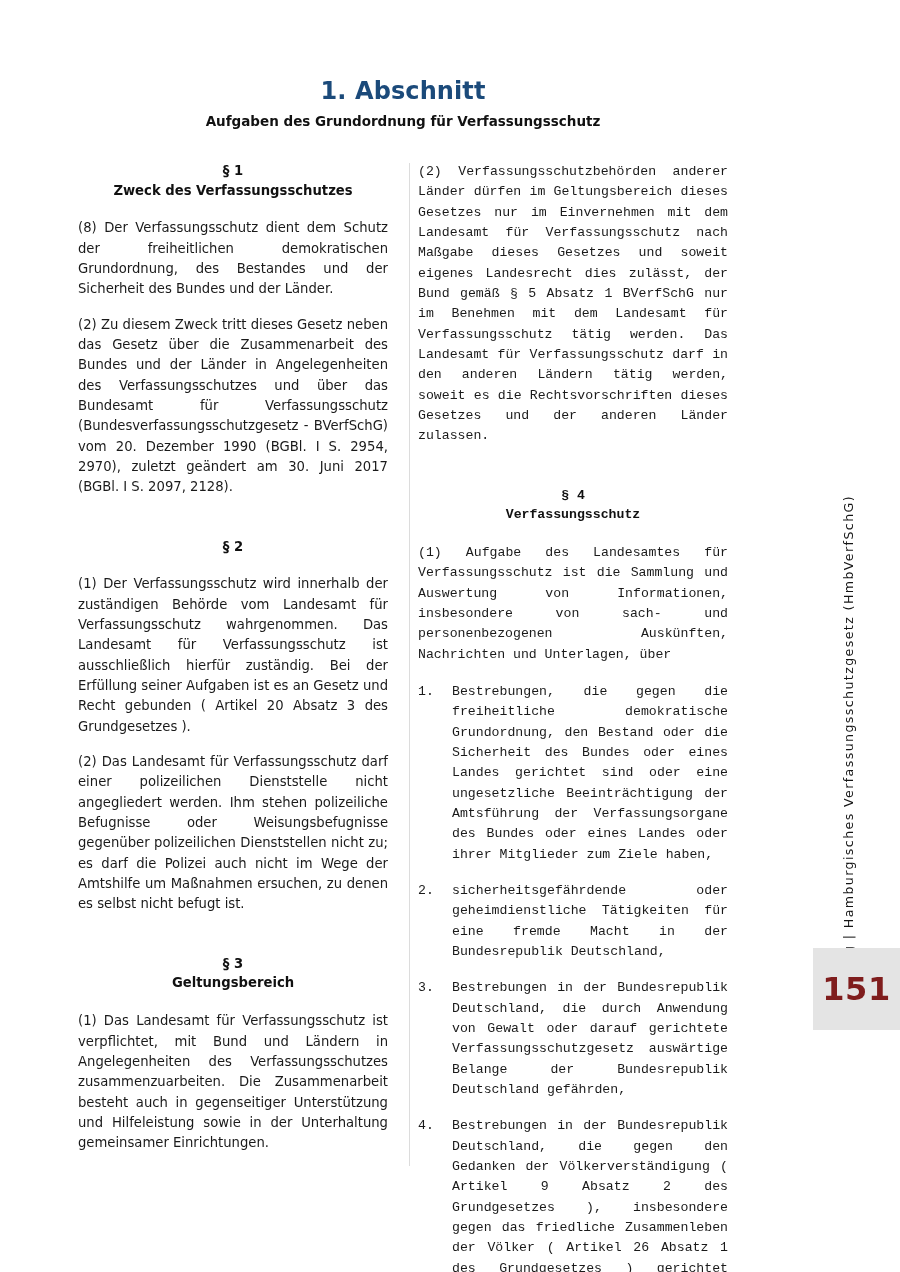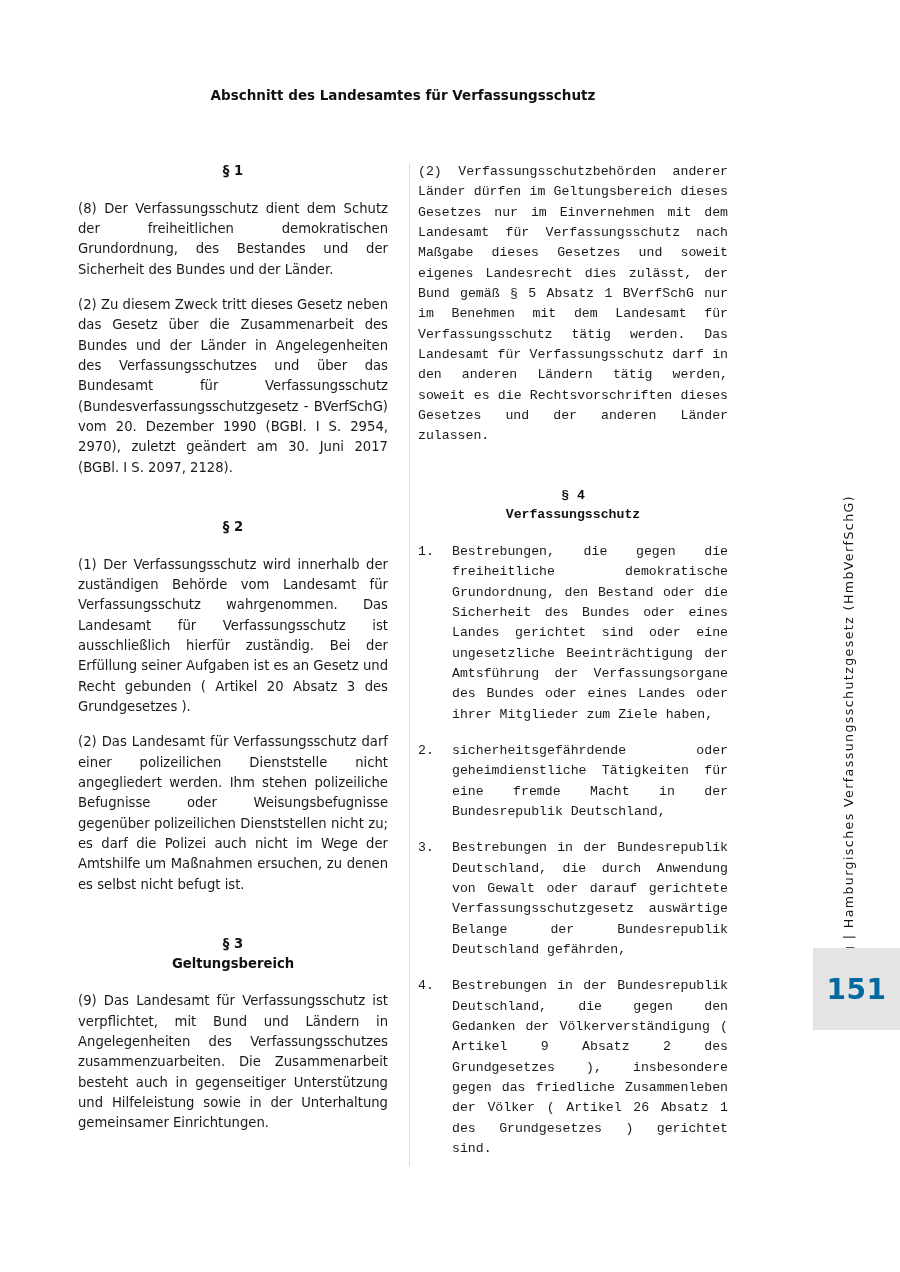--- a/index.html
+++ b/index.html
@@ -143,70 +143,73 @@
     left: 813px;
     top: 948px;
     width: 87px;
     height: 82px;
     background: #e4e4e4;
     display: flex;
     align-items: center;
     justify-content: center;
   }
   .page-num {
-    font-size: 28px;
-    font-weight: bold;
-    color: #0369a1;
+    font-size: 32px;
+    font-weight: bold;
+    color: #7f1d1d;
     letter-spacing: 0.5px;
     text-align: center;
   }
 </style>
 </head>
 <body>
 
 <div class="page">
 
   <div class="doc-header">
-    <div class="doc-subtitle">Abschnitt des Landesamtes für Verfassungsschutz</div>
+    <div class="doc-title">1. Abschnitt</div>
+    <div class="doc-subtitle">Aufgaben des Grundordnung für Verfassungsschutz</div>
   </div>
 
   <div class="col-divider"></div>
 
   <div class="columns">
 
     <div class="col col-left">
 
       <div class="sec-head">
         <span class="sec-num">§ 1</span>
+        <span class="sec-name">Zweck des Verfassungsschutzes</span>
       </div>
       <p class="para">(8) Der Verfassungsschutz dient dem Schutz der freiheitlichen demokratischen Grundordnung, des Bestandes und der Sicherheit des Bundes und der Länder.</p>
       <p class="para">(2) Zu diesem Zweck tritt dieses Gesetz neben das Gesetz über die Zusammenarbeit des Bundes und der Länder in Angelegenheiten des Verfassungsschutzes und über das Bundesamt für Verfassungsschutz (Bundesverfassungsschutzgesetz - BVerfSchG) vom 20. Dezember 1990 (BGBl. I S. 2954, 2970), zuletzt geändert am 30. Juni 2017 (BGBl. I S. 2097, 2128).</p>
 
       <div class="sec-head spaced-top">
         <span class="sec-num">§ 2</span>
       </div>
       <p class="para">(1) Der Verfassungsschutz wird innerhalb der zuständigen Behörde vom Landesamt für Verfassungsschutz wahrgenommen. Das Landesamt für Verfassungsschutz ist ausschließlich hierfür zuständig. Bei der Erfüllung seiner Aufgaben ist es an Gesetz und Recht gebunden ( Artikel 20 Absatz 3 des Grundgesetzes ).</p>
       <p class="para">(2) Das Landesamt für Verfassungsschutz darf einer polizeilichen Dienststelle nicht angegliedert werden. Ihm stehen polizeiliche Befugnisse oder Weisungsbefugnisse gegenüber polizeilichen Dienststellen nicht zu; es darf die Polizei auch nicht im Wege der Amtshilfe um Maßnahmen ersuchen, zu denen es selbst nicht befugt ist.</p>
 
       <div class="sec-head spaced-top">
         <span class="sec-num">§ 3</span>
         <span class="sec-name">Geltungsbereich</span>
       </div>
-      <p class="para">(9) Das Landesamt für Verfassungsschutz ist verpflichtet, mit Bund und Ländern in Angelegenheiten des Verfassungsschutzes zusammenzuarbeiten. Die Zusammenarbeit besteht auch in gegenseitiger Unterstützung und Hilfeleistung sowie in der Unterhaltung gemeinsamer Einrichtungen.</p>
+      <p class="para">(1) Das Landesamt für Verfassungsschutz ist verpflichtet, mit Bund und Ländern in Angelegenheiten des Verfassungsschutzes zusammenzuarbeiten. Die Zusammenarbeit besteht auch in gegenseitiger Unterstützung und Hilfeleistung sowie in der Unterhaltung gemeinsamer Einrichtungen.</p>
 
     </div>
 
     <div class="col col-right">
 
       <p class="para">(2) Verfassungsschutzbehörden anderer Länder dürfen im Geltungsbereich dieses Gesetzes nur im Einvernehmen mit dem Landesamt für Verfassungsschutz nach Maßgabe dieses Gesetzes und soweit eigenes Landesrecht dies zulässt, der Bund gemäß § 5 Absatz 1 BVerfSchG nur im Benehmen mit dem Landesamt für Verfassungsschutz tätig werden. Das Landesamt für Verfassungsschutz darf in den anderen Ländern tätig werden, soweit es die Rechtsvorschriften dieses Gesetzes und der anderen Länder zulassen.</p>
 
       <div class="sec-head spaced-top">
         <span class="sec-num">§ 4</span>
         <span class="sec-name">Verfassungsschutz</span>
       </div>
+      <p class="para">(1) Aufgabe des Landesamtes für Verfassungsschutz ist die Sammlung und Auswertung von Informationen, insbesondere von sach- und personenbezogenen Auskünften, Nachrichten und Unterlagen, über</p>
 
       <ol class="numlist">
         <li>
           <span class="marker">1.</span>
           <span>Bestrebungen, die gegen die freiheitliche demokratische Grundordnung, den Bestand oder die Sicherheit des Bundes oder eines Landes gerichtet sind oder eine ungesetzliche Beeinträchtigung der Amtsführung der Verfassungsorgane des Bundes oder eines Landes oder ihrer Mitglieder zum Ziele haben,</span>
         </li>
         <li>
           <span class="marker">2.</span>
           <span>sicherheitsgefährdende oder geheimdienstliche Tätigkeiten für eine fremde Macht in der Bundesrepublik Deutschland,</span>
         </li>

